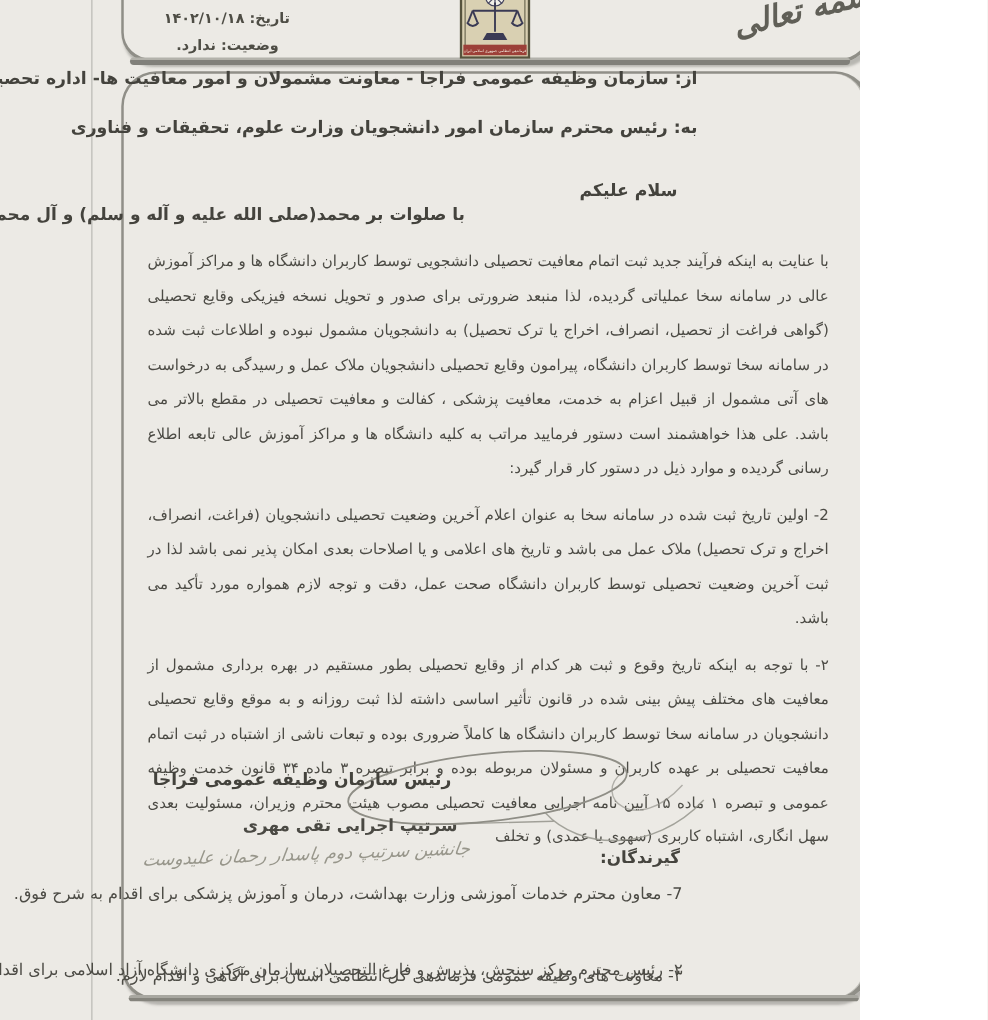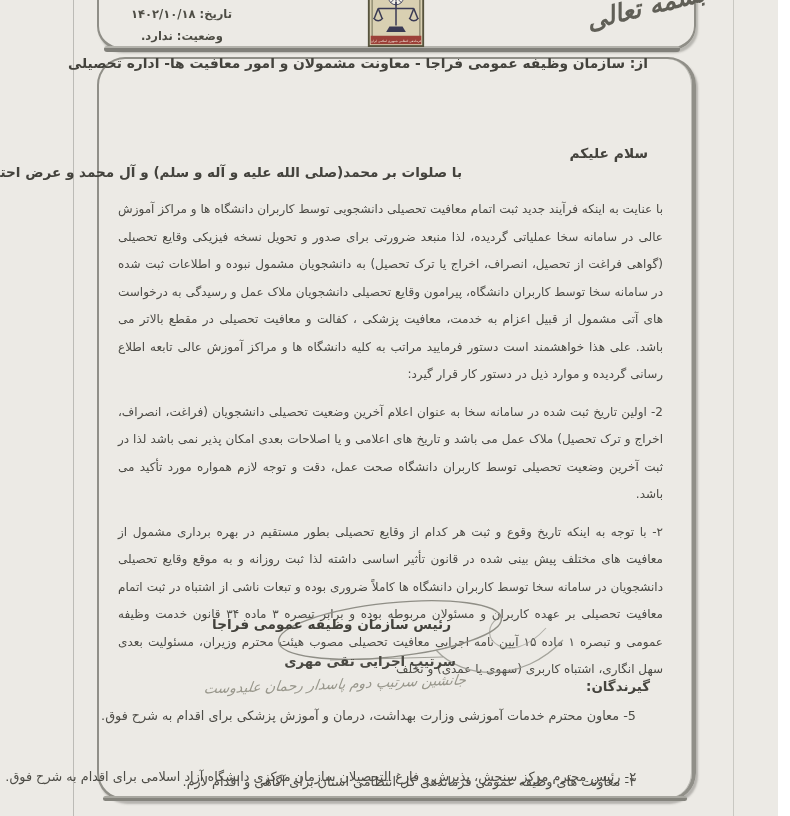--- a/index.html
+++ b/index.html
@@ -1,18 +1,18 @@
 <!DOCTYPE html>
 <html lang="fa"><head>
 <meta charset="utf-8">
 <style>
   html,body{margin:0;padding:0;}
   #page{
     position:relative;
-    width:778px;height:816px;
+    width:688px;height:816px;
     background:#eceae5;
     overflow:hidden;
     font-family:"DejaVu Sans",sans-serif;
     color:#4a4944;
   }
   .scanline{position:absolute;width:1px;background:rgba(110,110,104,.38);}
   .scanline.left{left:73px;top:0;height:816px;}
   .scanline.right{left:733px;top:0;height:816px;background:rgba(110,110,104,.28);}
 
   
@@ -53,21 +53,21 @@
     position:absolute;left:103px;top:796px;width:584px;height:5px;
     background:linear-gradient(#a8a7a0 0 45%, #85847d 45% 100%);
     border-radius:3px;
   }
 
   .hline{position:absolute;direction:rtl;white-space:nowrap;}
   .hline.bold{font-weight:bold;font-size:13.8px;color:#44433d;}
   .l-from{right:130px;top:55px;text-align:center;}
   .l-to{right:130px;top:94px;}
   .l-subject{right:130px;top:121px;}
-  .l-salam{right:130px;top:145px;}
+  .l-salam{right:146px;top:145px;}
   .l-salawat{right:316px;top:164px;font-weight:bold;font-size:13.6px;color:#44433d;}
 
   .body-flow{
     position:absolute;left:118px;top:196px;width:545px;
     direction:rtl;font-size:12px;line-height:27.5px;color:#4c4b45;
   }
   .para{text-align:justify;text-align-last:right;margin:0 0 10px 0;}
   .para.last{margin-bottom:0;}
   .tail-line{direction:rtl;text-align:right;margin:0 128px 0 0;white-space:nowrap;}
 
@@ -75,21 +75,21 @@
     font-weight:bold;font-size:13.6px;color:#43423c;}
   .sig-name{position:absolute;right:322px;top:654px;direction:rtl;white-space:nowrap;
     font-weight:bold;font-size:13.4px;color:#4a4943;}
   .sig-hand{
     position:absolute;right:312px;top:676px;direction:rtl;white-space:nowrap;
     font-size:14px;font-style:italic;color:#8f8e82;
     transform:rotate(-2deg) skewX(-10deg);letter-spacing:1px;opacity:.9;
   }
   .annotation{position:absolute;left:258px;top:588px;pointer-events:none;}
 
-  .recips-label{position:absolute;right:128px;top:679px;direction:rtl;white-space:nowrap;
+  .recips-label{position:absolute;right:144px;top:679px;direction:rtl;white-space:nowrap;
     font-weight:bold;font-size:13.4px;color:#45443e;}
   .recip{position:absolute;right:142px;direction:rtl;white-space:nowrap;
     font-size:12.8px;color:#4c4b45;}
   .recip.r1{top:708px;}
   .recip.r2{top:741px;margin-top:28px;}
   .recip.r3{top:774px;}
 </style>
 </head>
 <body>
 
@@ -138,20 +138,21 @@
       <text x="30" y="58.2" text-anchor="middle" font-size="3.1" fill="#f5efe2">فرماندهی انتظامی جمهوری اسلامی ایران</text>
     </svg>
   </div>
 
   <div class="bismillah">بسمه تعالی</div>
 
   <div class="main-box"></div>
   <div class="footer-band"></div>
 
   <div class="hline bold l-from">از: سازمان وظیفه عمومی فراجا - معاونت مشمولان و امور معافیت ها- اداره تحصیلی</div>
+  <div class="hline bold l-to">به: رئیس محترم سازمان امور دانشجویان وزارت علوم، تحقیقات و فناوری</div>
   <div class="hline bold l-salam">سلام علیکم</div>
   <div class="hline l-salawat">با صلوات بر محمد(صلی الله علیه و آله و سلم) و آل محمد و عرض احترام؛</div>
 
   <div class="body-flow">
     <p class="para">با عنایت به اینکه فرآیند جدید ثبت اتمام معافیت تحصیلی دانشجویی توسط کاربران دانشگاه ها و مراکز آموزش عالی در سامانه سخا عملیاتی گردیده، لذا منبعد ضرورتی برای صدور و تحویل نسخه فیزیکی وقایع تحصیلی (گواهی فراغت از تحصیل، انصراف، اخراج یا ترک تحصیل) به دانشجویان مشمول نبوده و اطلاعات ثبت شده در سامانه سخا توسط کاربران دانشگاه، پیرامون وقایع تحصیلی دانشجویان ملاک عمل و رسیدگی به درخواست های آتی مشمول از قبیل اعزام به خدمت، معافیت پزشکی ، کفالت و معافیت تحصیلی در مقطع بالاتر می باشد. علی هذا خواهشمند است دستور فرمایید مراتب به کلیه دانشگاه ها و مراکز آموزش عالی تابعه اطلاع رسانی گردیده و موارد ذیل در دستور کار قرار گیرد:</p>
     <p class="para">2- اولین تاریخ ثبت شده در سامانه سخا به عنوان اعلام آخرین وضعیت تحصیلی دانشجویان (فراغت، انصراف، اخراج و ترک تحصیل) ملاک عمل می باشد و تاریخ های اعلامی و یا اصلاحات بعدی امکان پذیر نمی باشد لذا در ثبت آخرین وضعیت تحصیلی توسط کاربران دانشگاه صحت عمل، دقت و توجه لازم همواره مورد تأکید می باشد.</p>
     <p class="para last">۲- با توجه به اینکه تاریخ وقوع و ثبت هر کدام از وقایع تحصیلی بطور مستقیم در بهره برداری مشمول از معافیت های مختلف پیش بینی شده در قانون تأثیر اساسی داشته لذا ثبت روزانه و به موقع وقایع تحصیلی دانشجویان در سامانه سخا توسط کاربران دانشگاه ها کاملاً ضروری بوده و تبعات ناشی از اشتباه در ثبت اتمام معافیت تحصیلی بر عهده کاربران و مسئولان مربوطه بوده و برابر تبصره ۳ ماده ۳۴ قانون خدمت وظیفه عمومی و تبصره ۱ ماده ۱۵ آیین نامه اجرایی معافیت تحصیلی مصوب هیئت محترم وزیران، مسئولیت بعدی سهل انگاری، اشتباه کاربری (سهوی یا عمدی) و تخلف</p>
   </div>
 
   <svg class="annotation" width="330" height="135" viewBox="0 0 330 135">
@@ -159,17 +160,17 @@
     <path d="M305 52 C 265 95, 205 92, 178 62" fill="none" stroke="#97968e" stroke-width="1.2" opacity=".85"></path>
     <path d="M288 40 C 250 82, 215 48, 240 30" fill="none" stroke="#97968e" stroke-width="1.1" opacity=".7"></path>
     <line x1="72" y1="72" x2="185" y2="69" stroke="#8f8e86" stroke-width="1.1" opacity=".8"></line>
   </svg>
 
   <div class="sig-title">رئیس سازمان وظیفه عمومی فراجا</div>
   <div class="sig-name">سرتیپ اجرایی تقی مهری</div>
   <div class="sig-hand">جانشین سرتیپ دوم پاسدار رحمان علیدوست</div>
 
   <div class="recips-label">گیرندگان:</div>
-  <div class="recip r1">5- معاون محترم خدمات آموزشی وزارت بهداشت، درمان و آموزش پزشکی برای اقدام به شرح فوق.</div>
+  <div class="recip r1">7- معاون محترم خدمات آموزشی وزارت بهداشت، درمان و آموزش پزشکی برای اقدام به شرح فوق.</div>
   <div class="recip r2">۲- رئیس محترم مرکز سنجش، پذیرش و فارغ التحصیلان سازمان مرکزی دانشگاه آزاد اسلامی برای اقدام به شرح فوق.</div>
   <div class="recip r3">۳- معاونت های وظیفه عمومی فرماندهی کل انتظامی استان برای آگاهی و اقدام لازم.</div>
 
 </div>
 
 </body></html>

